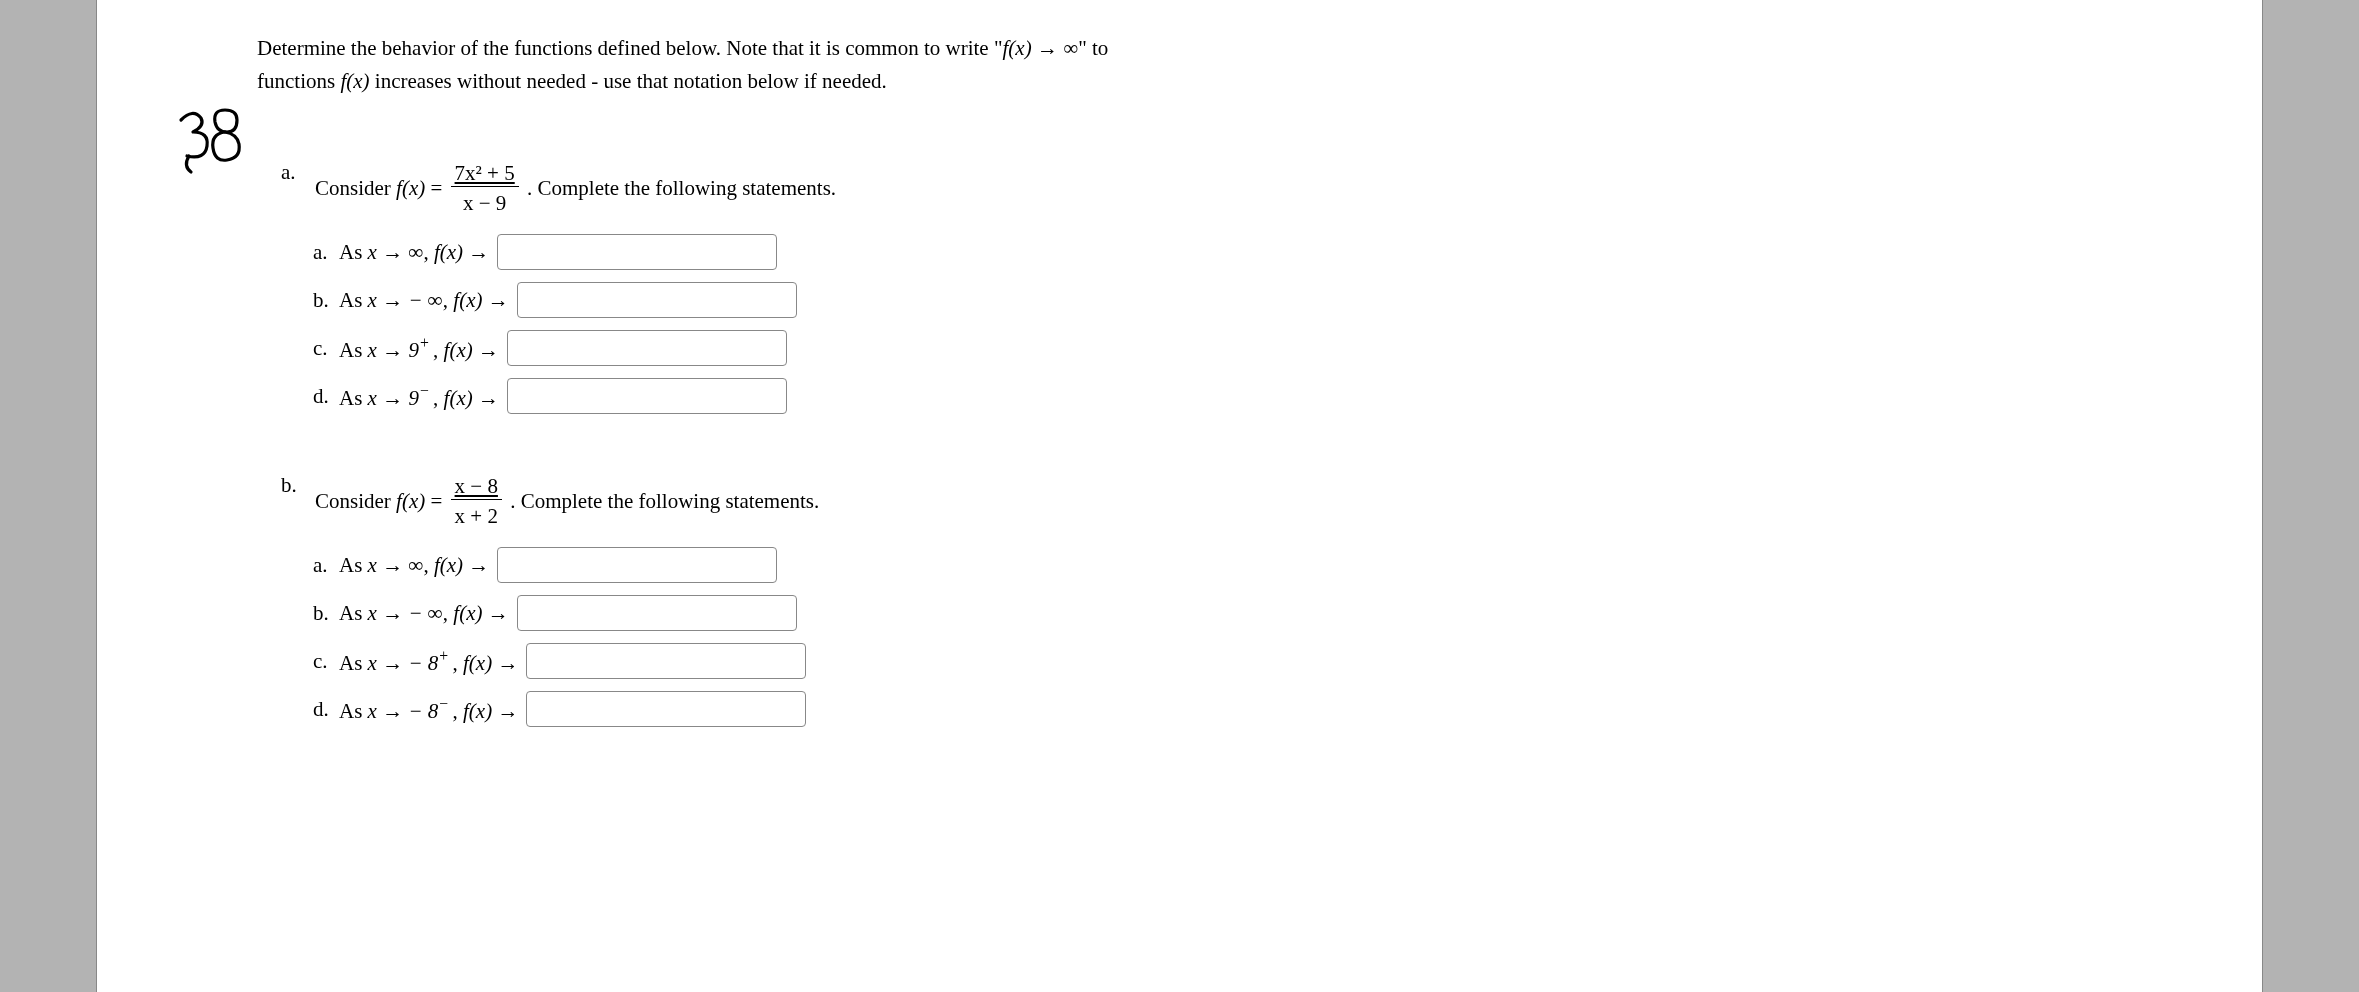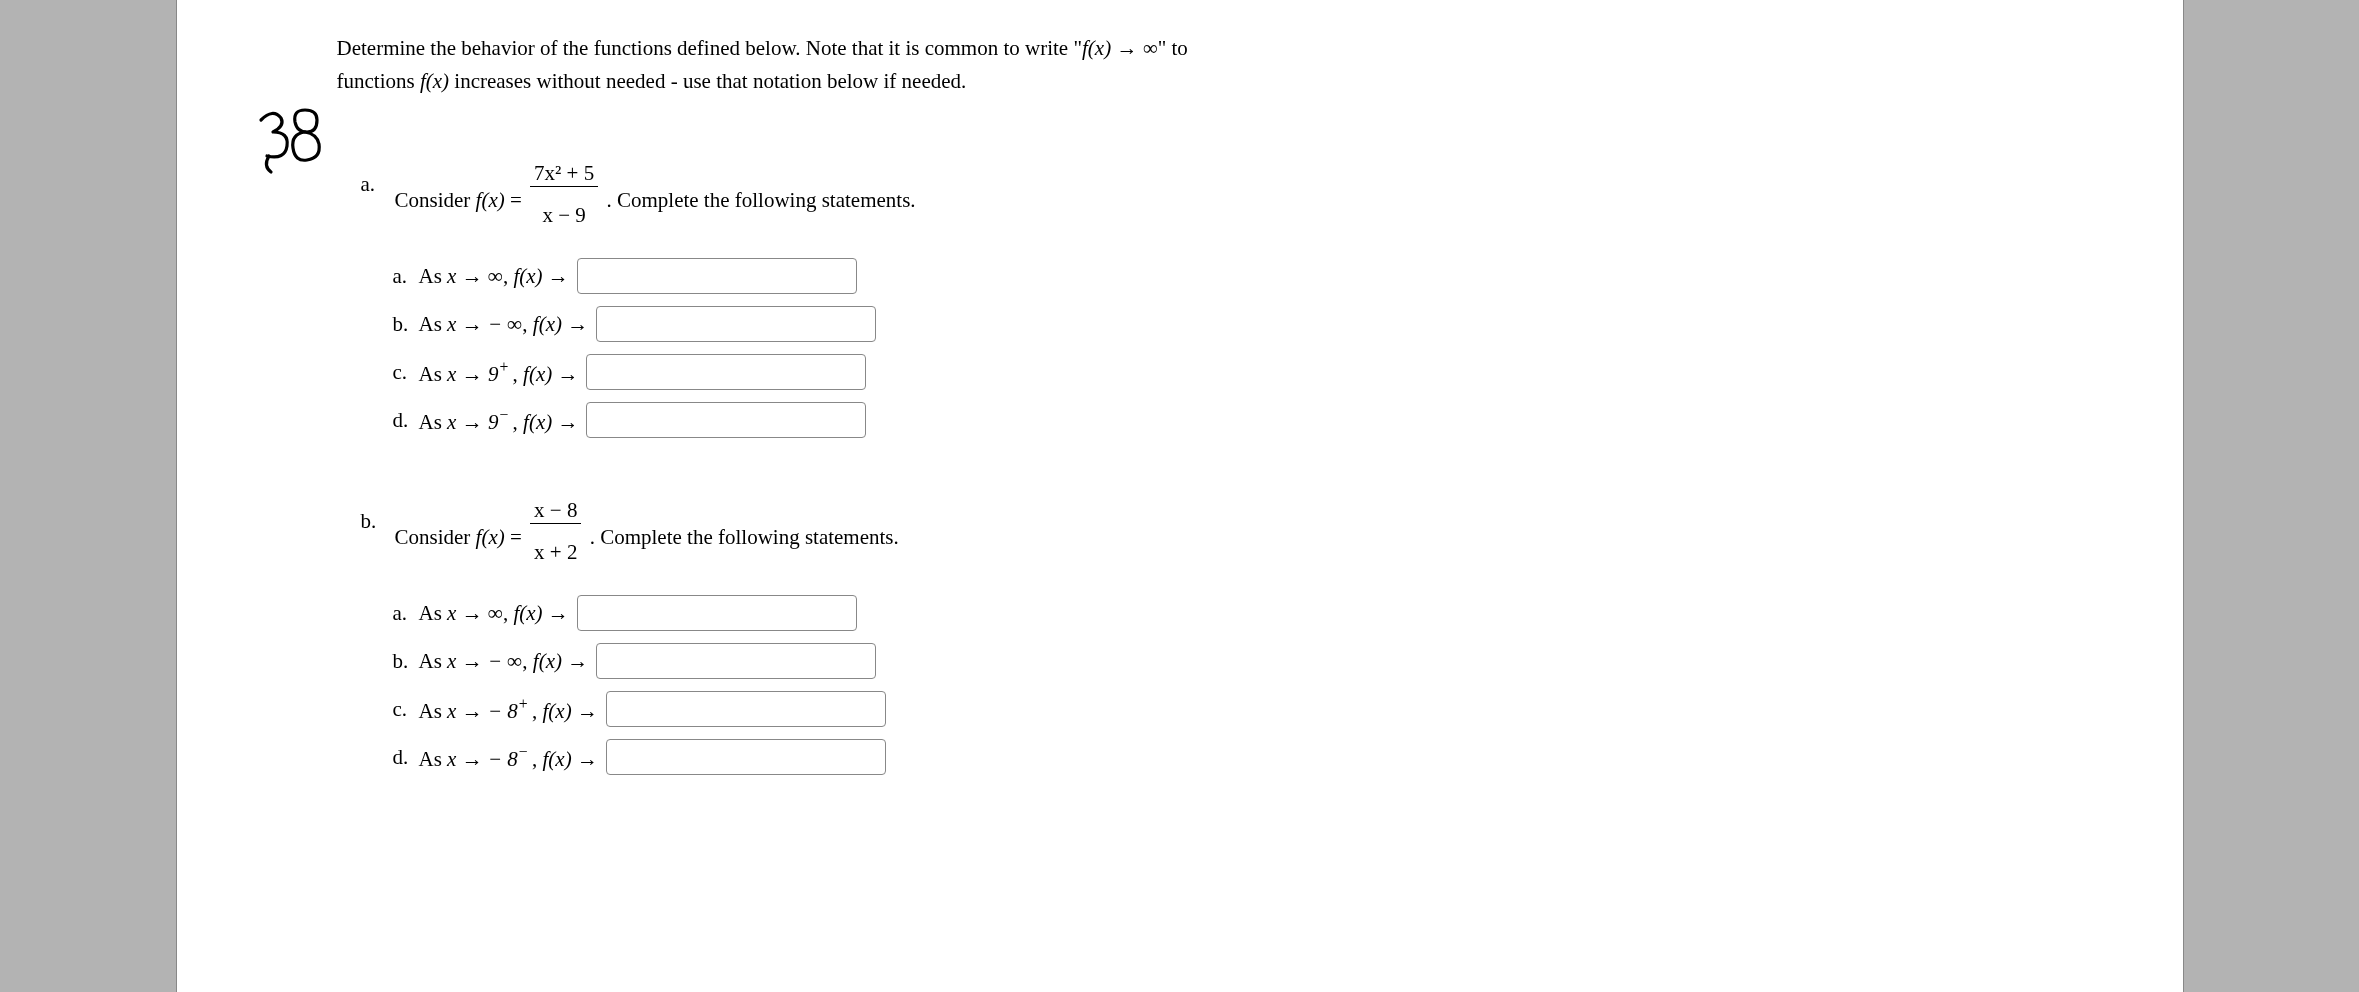--- a/index.html
+++ b/index.html
@@ -6,21 +6,21 @@
   body {
     margin: 0;
     padding: 0;
     background: #b3b3b3;
     font-family: "Times New Roman", Times, serif;
     font-size: 21px;
     color: #000;
   }
   .page {
     background: #fff;
-    width: 2008px;
+    width: 2167px;
     margin: 0 auto;
     min-height: 992px;
     position: relative;
     padding: 32px 160px 40px 160px;
     border-left: 1px solid #888;
     border-right: 1px solid #888;
   }
   .intro {
     line-height: 1.55;
     margin-bottom: 28px;
@@ -42,22 +42,22 @@
   .sub-label { width: 26px; }
   .prompt-line { display: inline-block; margin-top: 36px; }
   .math { font-style: normal; }
   .mi { font-style: italic; }
   .frac {
     display: inline-block;
     vertical-align: middle;
     text-align: center;
     margin: 0 3px;
   }
-  .frac .num { display: block; padding: 0 4px; }
-  .frac .den { display: block; border-top: 1.2px solid #000; padding: 16px 4px; }
+  .frac .num { display: block; padding: 0 4px; text-decoration: underline; }
+  .frac .den { display: block; border-top: 1.2px solid #000; padding: 4px 4px; }
   .supm { font-size: 0.75em; vertical-align: 0.55em; position: relative; left:1px; }
   input.answer {
     height: 36px;
     width: 280px;
     border: 1px solid #888;
     border-radius: 4px;
     padding: 2px 8px;
     font-size: 18px;
     margin-left: 8px;
     background: #fff;

